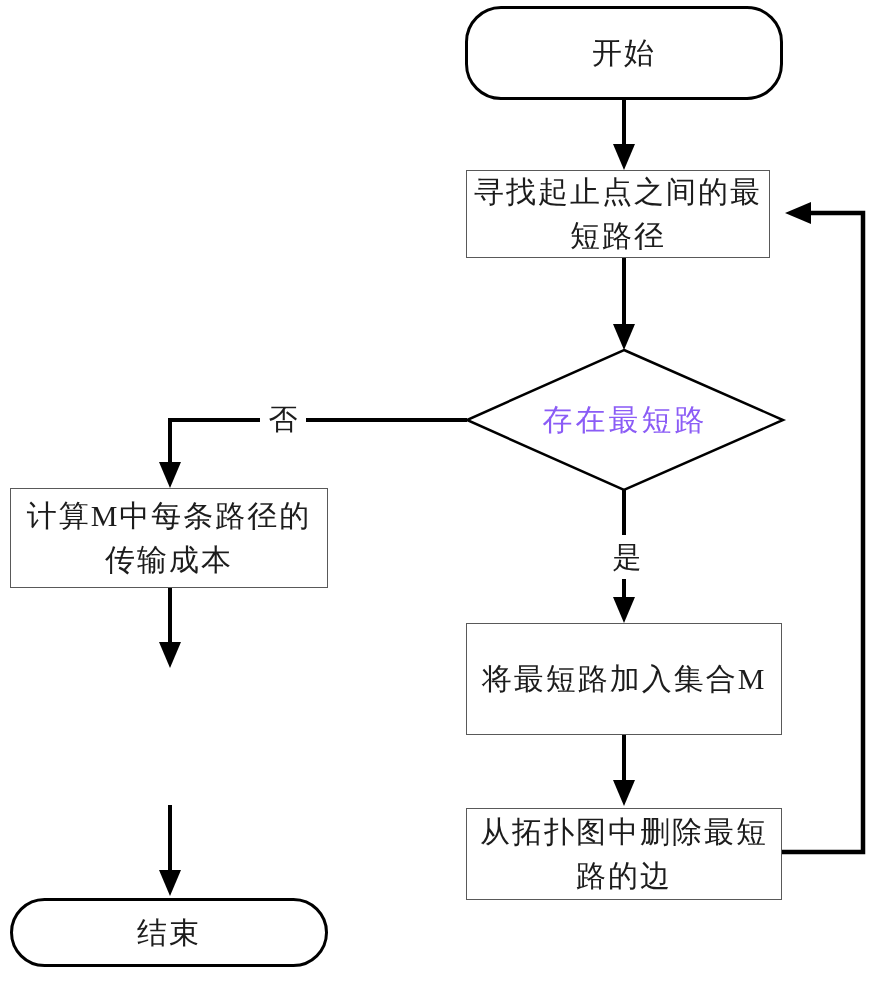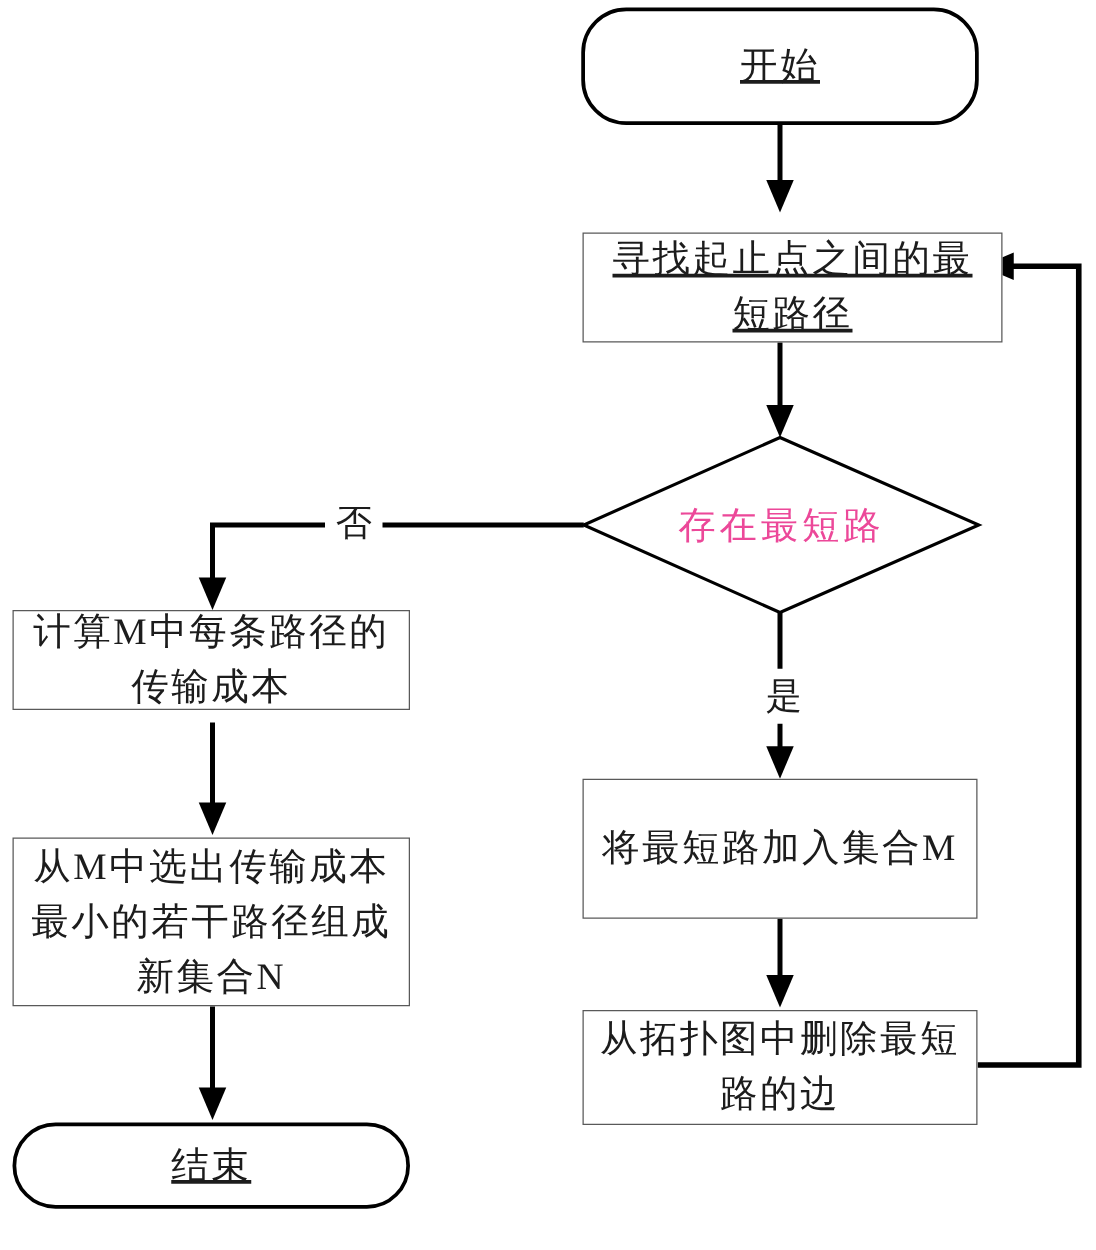--- a/index.html
+++ b/index.html
@@ -32,33 +32,32 @@
     background: #ffffff;
     color: #1c1c1c;
     font-size: 30px;
     line-height: 44px;
     letter-spacing: 2px;
     white-space: pre-line;
   }
   .terminal {
     border: 3px solid #000000;
     border-radius: 36px;
-    text-decoration: underline;
   }
   .process {
     border: 1.5px solid #595959;
   }
   .diamond-label {
     position: absolute;
     display: flex;
     align-items: center;
     justify-content: center;
     text-align: center;
     background: transparent;
-    color: #ec4899;
+    color: #8b5cf6;
     font-size: 30px;
     letter-spacing: 3px;
   }
   .edge-label {
     position: absolute;
     display: flex;
     align-items: center;
     justify-content: center;
     background: #ffffff;
     color: #1c1c1c;
@@ -97,47 +96,42 @@
     <polygon points="613,780 635,780 624,806" fill="#000"></polygon>
 
     <path d="M782 852 H863 V213 H809" stroke="#000" stroke-width="4.5" fill="none"></path>
     <polygon points="811,202 811,224 785,213" fill="#000"></polygon>
   </svg>
 
   <div class="node terminal" style="left:465px; top:6px; width:318px; height:94px;">
     <span>开始</span>
   </div>
 
-  <div class="node process" style="left:466px; top:186px; width:336px; height:88px;text-decoration:underline;">
+  <div class="node process" style="left:466px; top:170px; width:304px; height:88px;">
     <span>寻找起止点之间的最
 短路径</span>
   </div>
 
   <div class="diamond-label" style="left:467px; top:350px; width:316px; height:140px;">
     <span>存在最短路</span>
   </div>
 
   <div class="edge-label" style="left:260px; top:397px; width:46px; height:44px;">
     <span>否</span>
   </div>
 
   <div class="edge-label" style="left:604px; top:535px; width:46px; height:44px;">
     <span>是</span>
   </div>
 
-  <div class="node process" style="left:10px; top:488px; width:318px; height:80px;">
+  <div class="node process" style="left:10px; top:488px; width:318px; height:100px;">
     <span>计算M中每条路径的
 传输成本</span>
   </div>
 
-  <div class="node process" style="left:10px; top:670px; width:318px; height:135px;">
-    <span>从M中选出传输成本
-最小的若干路径组成
-新集合N</span>
-  </div>
 
   <div class="node terminal" style="left:10px; top:898px; width:318px; height:69px;">
     <span>结束</span>
   </div>
 
   <div class="node process" style="left:466px; top:623px; width:316px; height:112px;">
     <span>将最短路加入集合M</span>
   </div>
 
   <div class="node process" style="left:466px; top:808px; width:316px; height:92px;text-align:center;">

